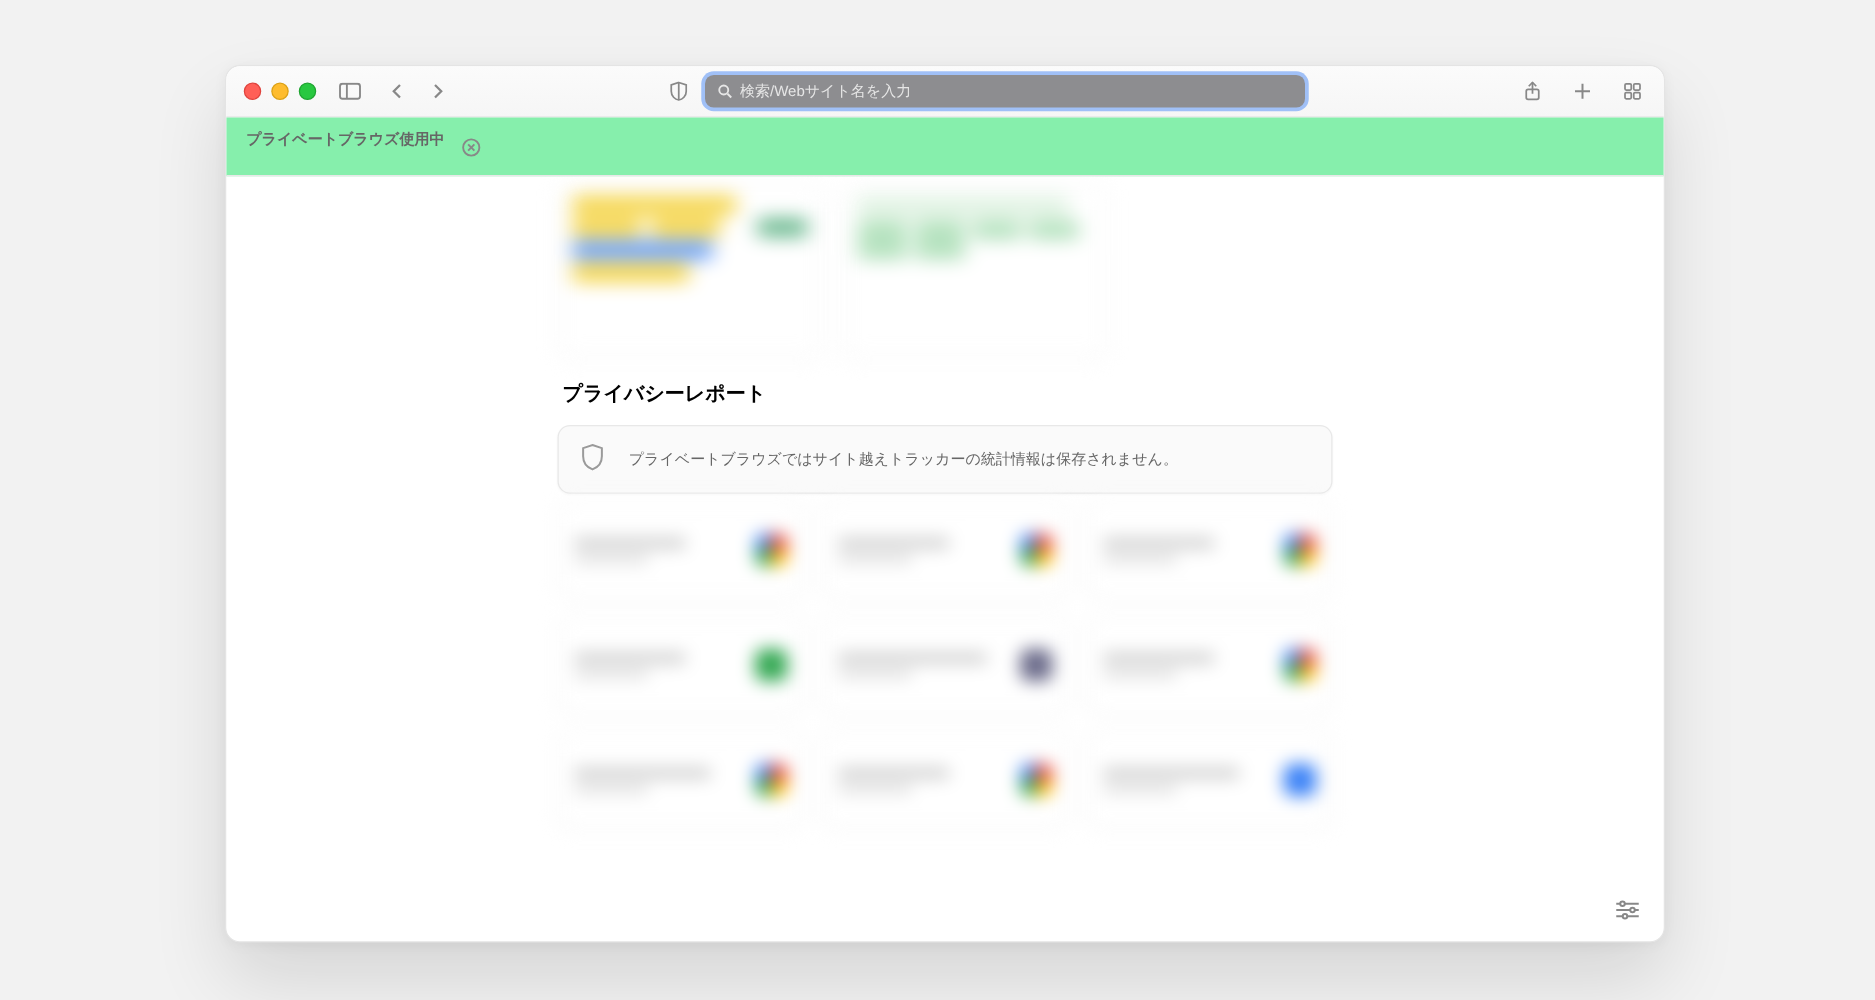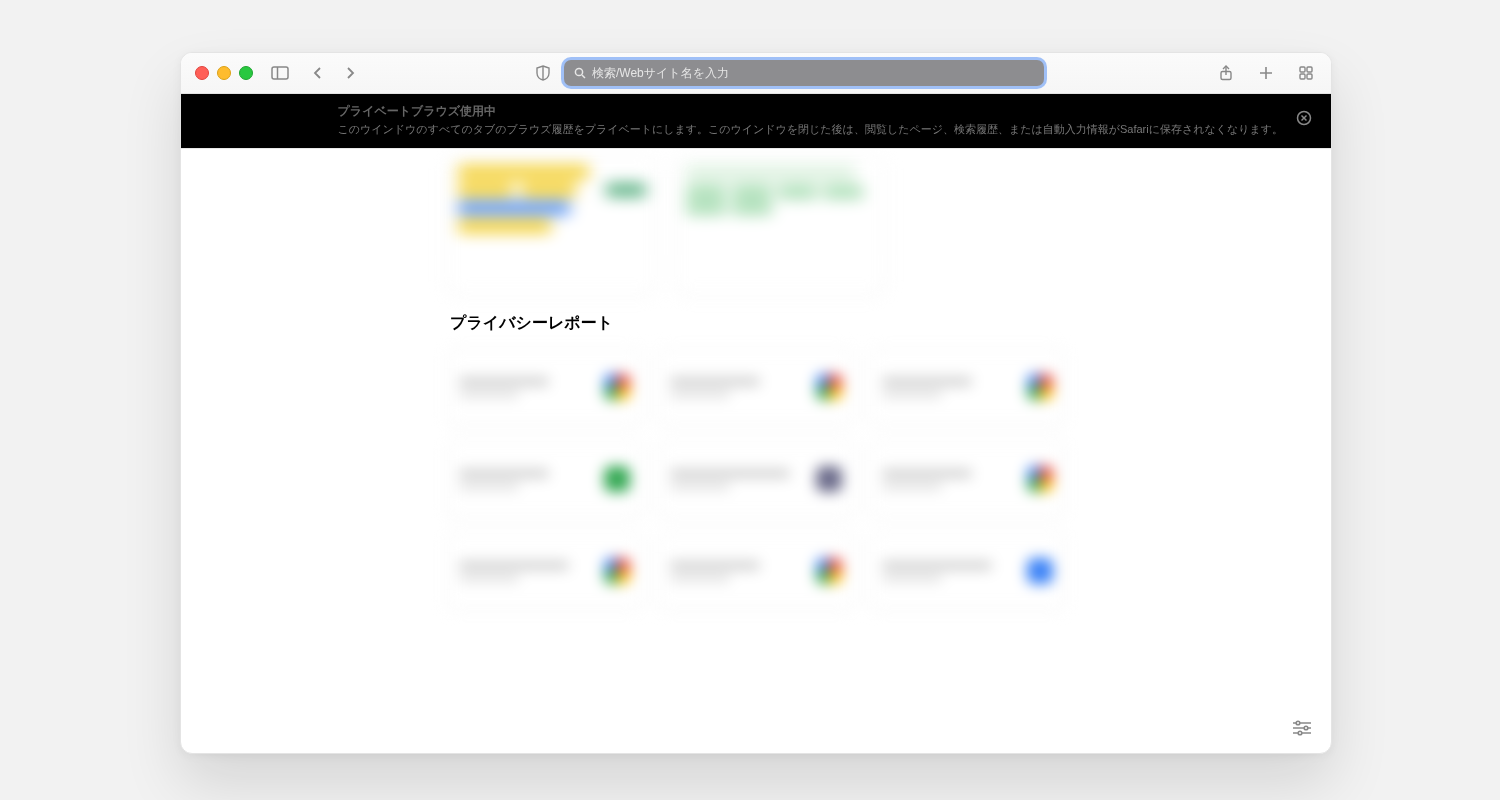--- a/index.html
+++ b/index.html
@@ -87,24 +87,24 @@
   .toolbar-right {
     display: flex;
     gap: 18px;
     align-items: center;
   }
   
   .banner {
     flex: 0 0 auto;
     padding: 9px 16px 11px 16px;
     border-bottom: 1px solid #e8e8e8;
-    background: #000000;
+    background: #86efac;
     display: flex;
     align-items: flex-start;
-    justify-content: flex-end;
+    justify-content: flex-start;
     gap: 10px;
   }
   .banner-text h3 {
     margin: 0 0 2px 0;
     font-size: 12px;
     font-weight: 600;
     color: #666;
   }
   .banner-text p {
     margin: 0;
@@ -287,21 +287,20 @@
             <rect x="1" y="8" width="5" height="5" rx="1"></rect>
             <rect x="8" y="8" width="5" height="5" rx="1"></rect>
           </svg>
         </span>
       </div>
     </div>
 
     <div class="banner">
       <div class="banner-text">
         <h3>プライベートブラウズ使用中</h3>
-        <p>このウインドウのすべてのタブのブラウズ履歴をプライベートにします。このウインドウを閉じた後は、閲覧したページ、検索履歴、または自動入力情報がSafariに保存されなくなります。</p>
       </div>
       <span class="icon-btn banner-close">
         <svg width="16" height="16" viewBox="0 0 16 16" fill="none" stroke="#b7b7b7" stroke-width="1.5">
           <circle cx="8" cy="8" r="6.5"></circle>
           <line x1="5.5" y1="5.5" x2="10.5" y2="10.5"></line>
           <line x1="10.5" y1="5.5" x2="5.5" y2="10.5"></line>
         </svg>
       </span>
     </div>
 
@@ -327,20 +326,28 @@
             <div class="pill" style="background:#9ad8a7; width:22%;"></div>
             <div class="pill" style="background:#9ad8a7; width:22%;"></div>
             <div class="pill" style="background:#9ad8a7; width:22%;"></div>
           </div>
         </div>
       </div>
 
       <div class="content-inner clear">
         <h2 class="section">プライバシーレポート</h2>
 
+        <div class="privacy-card">
+          <span class="shield">
+            <svg width="18" height="22" viewBox="0 0 18 22" fill="none" stroke="#9a9a9a" stroke-width="1.6">
+              <path d="M9 1 L16.5 3.5 V10 C16.5 15.5 13 19 9 20.5 C5 19 1.5 15.5 1.5 10 V3.5 Z"></path>
+            </svg>
+          </span>
+          <span>プライベートブラウズではサイト越えトラッカーの統計情報は保存されません。</span>
+        </div>
 
 
         <div class="reading-grid">
           <div class="read-card">
               <div class="txt">
                 <div class="bar1"></div>
                 <div class="bar2"></div>
               </div>
               <div class="fav"></div>
             </div>

